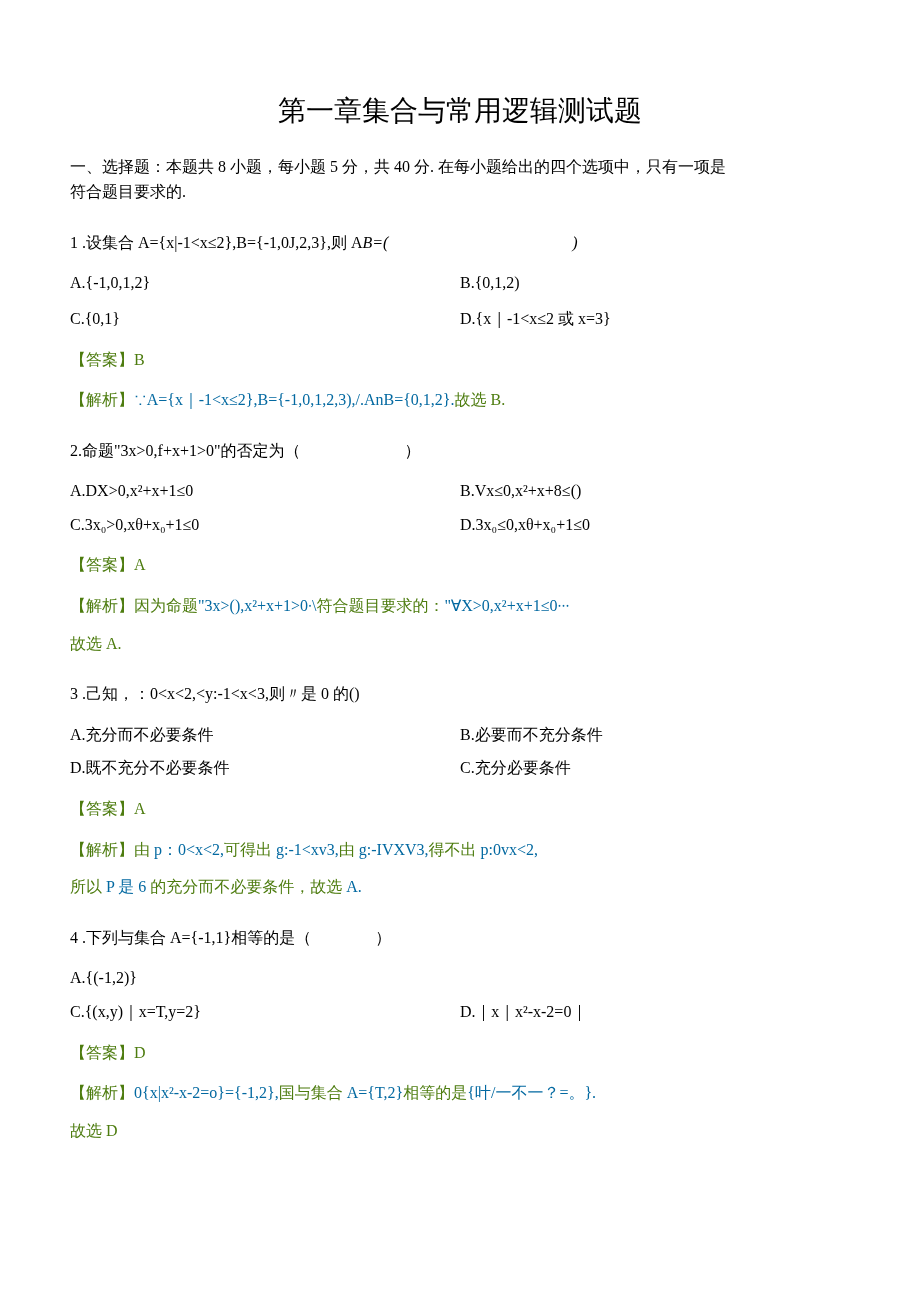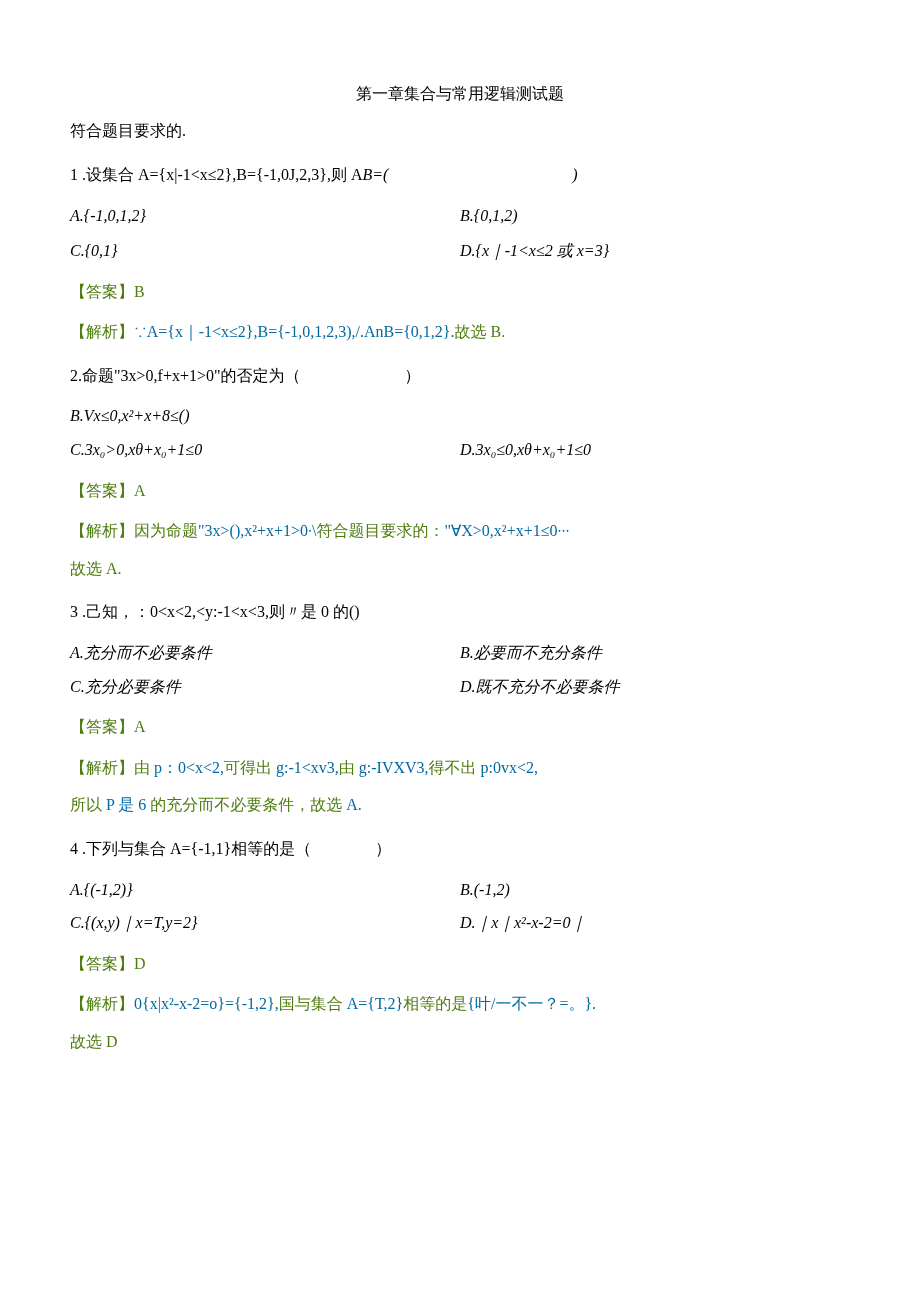--- a/index.html
+++ b/index.html
@@ -6,36 +6,35 @@
       font-family: "SimSun", "宋体", serif;
       font-size: 16px;
       line-height: 1.6;
       margin: 0;
       padding: 70px 70px 70px 70px;
       background: #ffffff;
       color: #000000;
     }
     .title {
       text-align: center;
-      font-size: 16px;
-      margin-bottom: 12px;
+      font-size: 28px;
+      margin-bottom: 20px;
       font-weight: normal;
     }
     .section-intro {
       margin-bottom: 15px;
     }
     .question {
-      margin-top: 18px;
+      margin-top: 25px;
       margin-bottom: 15px;
     }
     .options-2col {
       display: flex;
       margin-top: 10px;
       margin-bottom: 10px;
-      font-style: italic;
     }
     .options-2col > div {
       flex: 1;
     }
     .opt-row {
       margin-top: 8px;
       margin-bottom: 8px;
     }
     .answer {
       color: #cc0000;
@@ -52,20 +51,21 @@
     .black {
       color: #0369a1;
     }
   </style>
 </head>
 <body>
 
 <h1 class="title">第一章集合与常用逻辑测试题</h1>
 
 <div class="section-intro">
+  <div>一、选择题：本题共 8 小题，每小题 5 分，共 40 分. 在每小题给出的四个选项中，只有一项是</div>
   <div>符合题目要求的.</div>
 </div>
 
 <div class="question">
   <span>1 .设集合 A={x|-1&lt;x≤2},B={-1,0J,2,3},则 A</span><i>B=(</i>
   <span style="display:inline-block;width:180px;"></span><i>)</i>
 </div>
 <div class="options-2col">
   <div>A.{-1,0,1,2}</div>
   <div>B.{0,1,2)</div>
@@ -79,20 +79,21 @@
 </div>
 <div class="analysis">
   <span class="red">【解析】</span><span class="black">∵A={x｜-1&lt;x≤2},B={-1,0,1,2,3),/.AnB={0,1,2}.</span><span class="red">故选 B.</span>
 </div>
 
 <div class="question">
   <span>2.命题"3x&gt;0,f+x+1&gt;0"的否定为（</span>
   <span style="display:inline-block;width:100px;"></span><span>）</span>
 </div>
 <div class="options-2col opt-row">
+  <div>A.DX&gt;0,x²+x+1≤0</div>
   <div>B.Vx≤0,x²+x+8≤()</div>
 </div>
 <div class="options-2col opt-row">
   <div>C.3x₀&gt;0,xθ+x₀+1≤0</div>
   <div>D.3x₀≤0,xθ+x₀+1≤0</div>
 </div>
 <div class="answer">
   <span class="red">【答案】</span><span class="red">A</span>
 </div>
 <div class="analysis">
@@ -101,40 +102,39 @@
 <div class="analysis red">故选 A.</div>
 
 <div class="question">
   <span>3 .己知，：0&lt;x&lt;2,&lt;y:-1&lt;x&lt;3,则〃是 0 的()</span>
 </div>
 <div class="options-2col opt-row">
   <div>A.充分而不必要条件</div>
   <div>B.必要而不充分条件</div>
 </div>
 <div class="options-2col opt-row">
+  <div>D.既不充分不必要条件</div>
   <div>C.充分必要条件</div>
-  <div>D.既不充分不必要条件</div>
 </div>
 <div class="answer">
   <span class="red">【答案】</span><span class="red">A</span>
 </div>
 <div class="analysis">
   <span class="red">【解析】</span><span class="red">由</span><span class="black"> p：0&lt;x&lt;2,</span><span class="red">可得出</span><span class="black"> g:-1&lt;xv3,</span><span class="red">由</span><span class="black"> g:-IVXV3,</span><span class="red">得不出</span><span class="black"> p:0vx&lt;2,</span>
 </div>
 <div class="analysis">
   <span class="red">所以</span><span class="black"> P 是 6 </span><span class="red">的充分而不必要条件，故选</span><span class="black"> A.</span>
 </div>
 
 <div class="question">
   <span>4 .下列与集合 A={-1,1}相等的是（</span>
   <span style="display:inline-block;width:60px;"></span><span>）</span>
 </div>
 <div class="options-2col opt-row">
   <div>A.{(-1,2)}</div>
-  <div>B.(-1,2)</div>
 </div>
 <div class="options-2col opt-row">
   <div>C.{(x,y)｜x=T,y=2}</div>
   <div>D.｜x｜x²-x-2=0｜</div>
 </div>
 <div class="answer">
   <span class="red">【答案】</span><span class="red">D</span>
 </div>
 <div class="analysis">
   <span class="red">【解析】</span><span class="black">0{x|x²-x-2=o}={-1,2},</span><span class="red">国与集合</span><span class="black"> A={T,2}</span><span class="red">相等的是</span><span class="black">{叶/一不一？=。}.</span>

